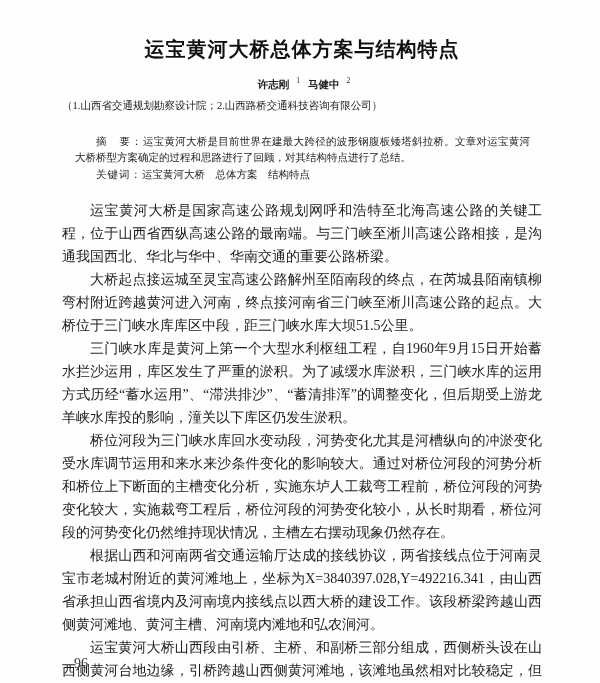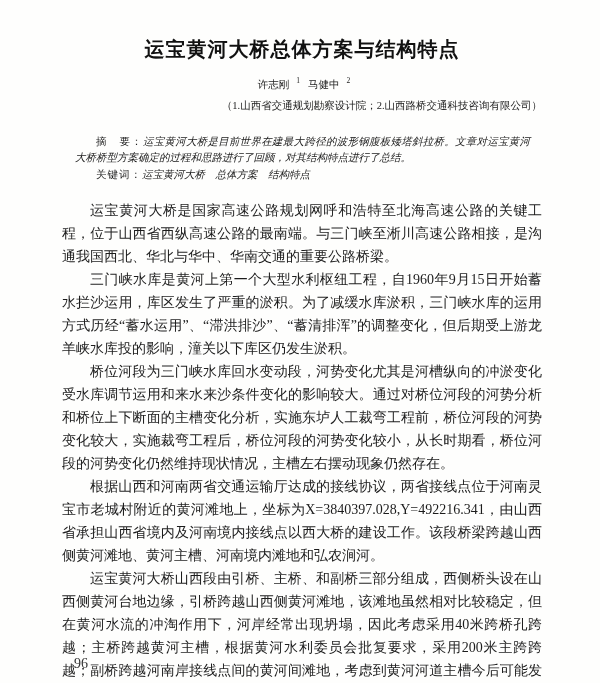--- a/index.html
+++ b/index.html
@@ -32,44 +32,43 @@
   .authors {
     margin: 13px 0 0 0;
     text-align: center;
     font-size: 10.5px;
     color: #222;
   }
   .authors sup {
     font-size: 7.5px;
     margin: 0 2px 0 1px;
   }
-  .author-name { margin: 0 6px; }
+  .author-name { margin: 0 6px; font-weight: bold; }
   .affiliation {
     margin: 7px 0 0 0;
-    text-align: right;
+    text-align: left;
     font-size: 10.5px;
     color: #222;
   }
   .abstract-block {
     margin: 21px 12px 0 13px;
     font-size: 10.5px;
     line-height: 16.8px;
   }
   .abstract-para, .keywords-para {
     margin: 0;
     text-indent: 2em;
     text-align: justify;
   }
   .block-label {
     font-weight: normal;
     font-style: normal;
     letter-spacing: 1px;
   }
   .kai {
-    font-style: italic;
   }
   .body-text {
     margin-top: 15px;
     font-size: 14px;
     line-height: 23px;
   }
   .body-text p {
     margin: 0;
     text-indent: 2em;
     text-align: justify;
@@ -94,20 +93,21 @@
 
     <p class="affiliation">（1.山西省交通规划勘察设计院；2.山西路桥交通科技咨询有限公司）</p>
 
     <div class="abstract-block">
       <p class="abstract-para"><span class="block-label">摘　要：</span><span class="kai">运宝黄河大桥是目前世界在建最大跨径的波形钢腹板矮塔斜拉桥。文章对运宝黄河大桥桥型方案确定的过程和思路进行了回顾，对其结构特点进行了总结。</span></p>
       <p class="keywords-para"><span class="block-label">关键词：</span><span class="kai">运宝黄河大桥　总体方案　结构特点</span></p>
     </div>
 
     <div class="body-text">
       <p>运宝黄河大桥是国家高速公路规划网呼和浩特至北海高速公路的关键工程，位于山西省西纵高速公路的最南端。与三门峡至淅川高速公路相接，是沟通我国西北、华北与华中、华南交通的重要公路桥梁。</p>
+      <p>大桥起点接运城至灵宝高速公路解州至陌南段的终点，在芮城县陌南镇柳弯村附近跨越黄河进入河南，终点接河南省三门峡至淅川高速公路的起点。大桥位于三门峡水库库区中段，距三门峡水库大坝51.5公里。</p>
       <p>三门峡水库是黄河上第一个大型水利枢纽工程，自1960年9月15日开始蓄水拦沙运用，库区发生了严重的淤积。为了减缓水库淤积，三门峡水库的运用方式历经“蓄水运用”、“滞洪排沙”、“蓄清排浑”的调整变化，但后期受上游龙羊峡水库投的影响，潼关以下库区仍发生淤积。</p>
       <p>桥位河段为三门峡水库回水变动段，河势变化尤其是河槽纵向的冲淤变化受水库调节运用和来水来沙条件变化的影响较大。通过对桥位河段的河势分析和桥位上下断面的主槽变化分析，实施东垆人工裁弯工程前，桥位河段的河势变化较大，实施裁弯工程后，桥位河段的河势变化较小，从长时期看，桥位河段的河势变化仍然维持现状情况，主槽左右摆动现象仍然存在。</p>
       <p>根据山西和河南两省交通运输厅达成的接线协议，两省接线点位于河南灵宝市老城村附近的黄河滩地上，坐标为X=3840397.028,Y=492216.341，由山西省承担山西省境内及河南境内接线点以西大桥的建设工作。该段桥梁跨越山西侧黄河滩地、黄河主槽、河南境内滩地和弘农涧河。</p>
       <p>运宝黄河大桥山西段由引桥、主桥、和副桥三部分组成，西侧桥头设在山西侧黄河台地边缘，引桥跨越山西侧黄河滩地，该滩地虽然相对比较稳定，但在黄河水流的冲淘作用下，河岸经常出现坍塌，因此考虑采用40米跨桥孔跨越；主桥跨越黄河主槽，根据黄河水利委员会批复要求，采用200米主跨跨越；副桥跨越河南岸接线点间的黄河间滩地，考虑到黄河河道主槽今后可能发生的摆动，桥孔布设按90米跨径布设，满足了黄河水利委员会对该黄河河段桥梁跨径不小于80米的要求。</p>
       <p>运宝黄河大桥设计工作经历了初步设计、桥位河段为三门峡水库回水变动段。</p>
     </div>
 
   </div>
 
   <div class="page-number">96</div>

